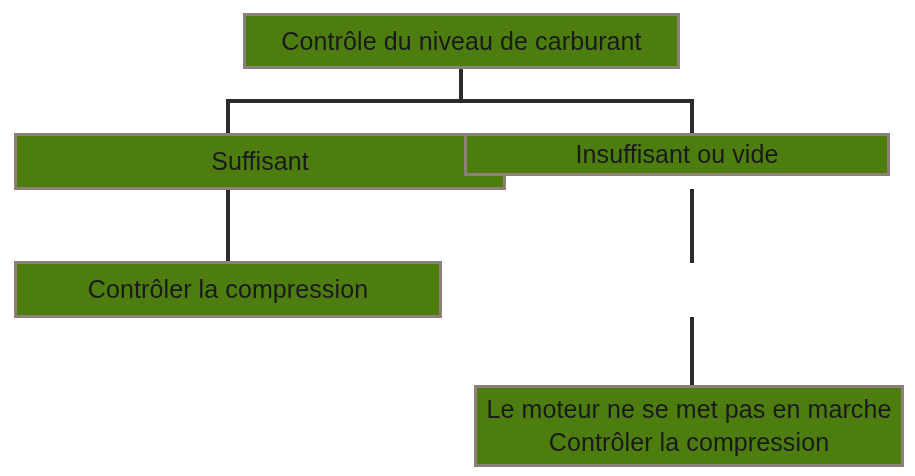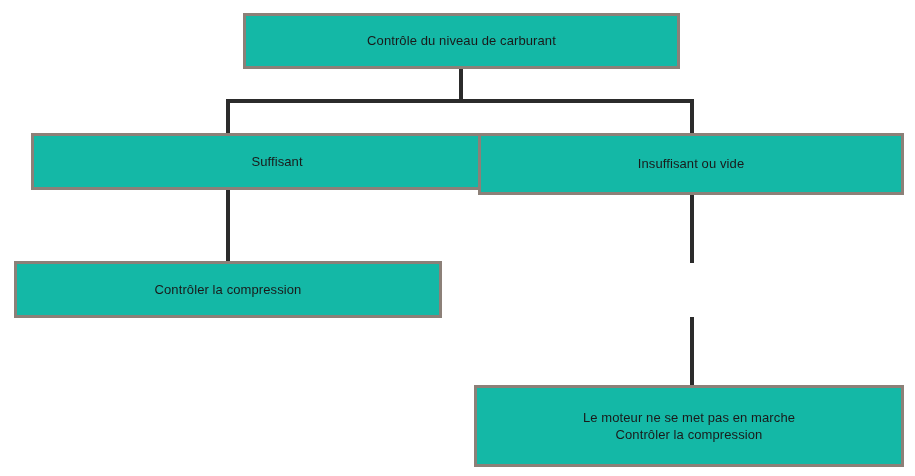--- a/index.html
+++ b/index.html
@@ -11,47 +11,47 @@
     position: relative;
     width: 915px;
     height: 476px;
     background: #ffffff;
     overflow: hidden;
     font-family: "Liberation Sans", sans-serif;
   }
   .node {
     position: absolute;
     box-sizing: border-box;
-    background: #14b8a6;
+    background: #4d7c0f;
     border: 3px solid #8c8078;
     display: flex;
     flex-direction: column;
     align-items: center;
     justify-content: center;
     text-align: center;
     color: #1a1a1a;
-    font-size: 13px;
+    font-size: 25px;
     line-height: 1.32;
     letter-spacing: 0.1px;
     z-index: 2;
   }
   .node .line {
     display: block;
     white-space: nowrap;
   }
   
   .conn {
     position: absolute;
     background: #2b2b2b;
     z-index: 1;
   }
   
   #node-root        { left: 243px; top: 13px;  width: 437px; height: 56px; }
-  #node-suffisant   { left: 31px;  top: 133px; width: 492px; height: 57px; }
-  #node-insuffisant { left: 478px; top: 133px; width: 426px; height: 62px; }
+  #node-suffisant   { left: 14px;  top: 133px; width: 492px; height: 57px; }
+  #node-insuffisant { left: 464px; top: 133px; width: 426px; height: 43px; }
   #node-compression { left: 14px;  top: 261px; width: 428px; height: 57px; }
   #node-plein       { left: 478px; top: 261px; width: 426px; height: 57px; }
   #node-moteur      { left: 474px; top: 385px; width: 430px; height: 82px; }
 </style>
 </head>
 <body>
 
 <div id="flowchart-root">
 
   <div class="conn" style="left:459px; top:68px; width:4px; height:35px;"></div>

